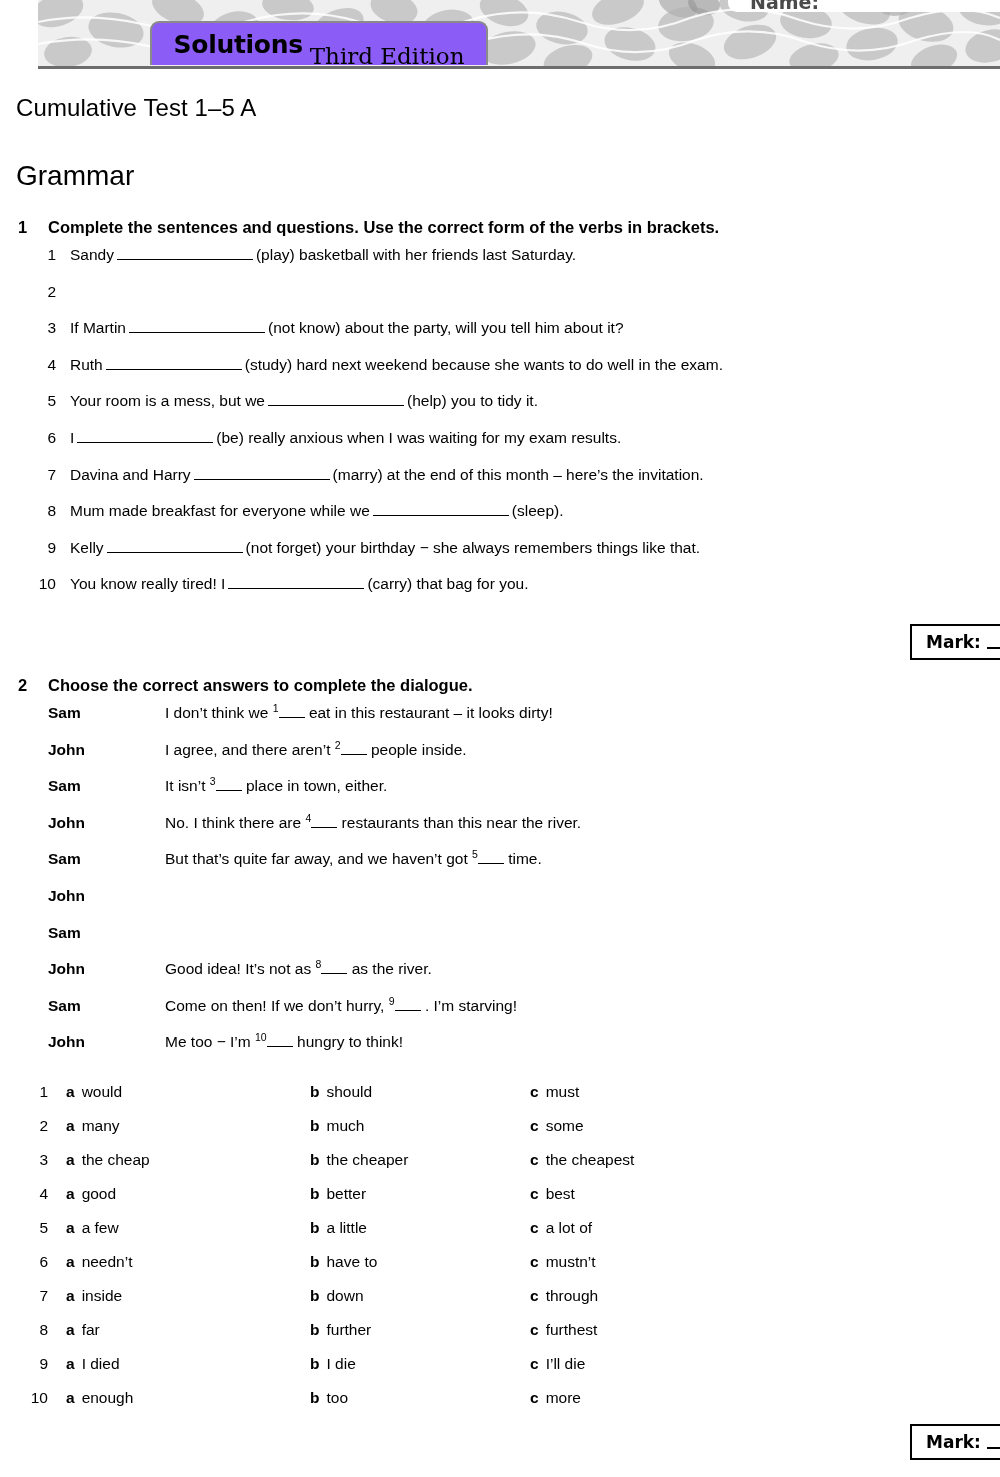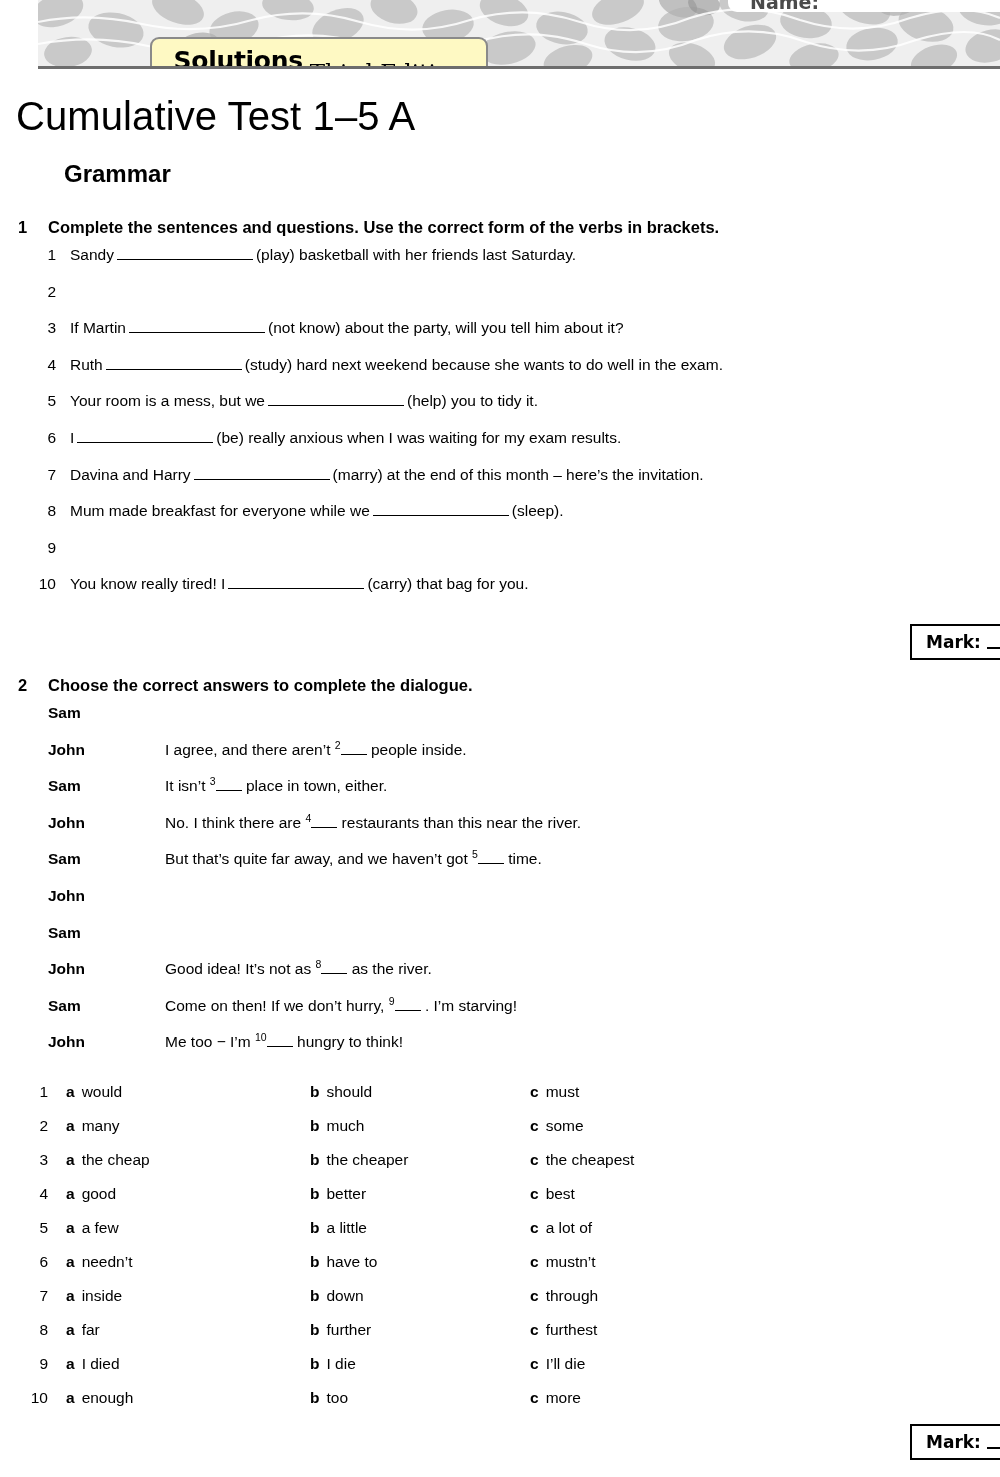--- a/index.html
+++ b/index.html
@@ -28,24 +28,24 @@
     background: #e9e9e9;
   }
   #header-pattern {
     position: absolute;
     left: 0; top: 0;
     width: 100%; height: 100%;
   }
   #logo-box {
     position: absolute;
     left: 112px;
-    top: 37px;
+    top: 21px;
     width: 338px;
     height: 44px;
-    background: #fef9c3;
+    background: #8b5cf6;
     border-top: 2px solid #8a8a8a;
     border-left: 2px solid #8a8a8a;
     border-right: 2px solid #8a8a8a;
     border-top-left-radius: 9px;
     border-top-right-radius: 9px;
     box-sizing: border-box;
     display: flex;
     align-items: center;
     justify-content: center;
     white-space: nowrap;
@@ -83,31 +83,30 @@
     font-size: 19px;
     color: #4a4a4a;
     line-height: 1;
   }
 
   
   #page-title {
     position: absolute;
     left: 16px;
     top: 94px;
-    font-size: 40px;
+    font-size: 24px;
     font-weight: normal;
     letter-spacing: 0.1px;
   }
   #section-title {
     position: absolute;
     left: 16px;
     top: 160px;
-    font-size: 24px;
-    font-weight: bold;
-    margin-left: 48px;
+    font-size: 28px;
+    font-weight: normal;
   }
 
   
   .exercise {
     position: absolute;
     left: 0;
     width: 1000px;
   }
   .ex-heading {
     position: relative;
@@ -336,40 +335,42 @@
   <div class="q-row">
     <span class="q-num">7</span>
     <span class="q-text"><span>Davina and Harry</span><span class="blank" style="width:136px"></span><span>(marry) at the end of this month – here’s the invitation.</span></span>
   </div>
   <div class="q-row">
     <span class="q-num">8</span>
     <span class="q-text"><span>Mum made breakfast for everyone while we</span><span class="blank" style="width:136px"></span><span>(sleep).</span></span>
   </div>
   <div class="q-row">
     <span class="q-num">9</span>
+    <span class="q-text"><span>Kelly</span><span class="blank" style="width:136px"></span><span>(not forget) your birthday − she always remembers things like that.</span></span>
   </div>
   <div class="q-row">
     <span class="q-num">10</span>
     <span class="q-text"><span>You know really tired! I</span><span class="blank" style="width:136px"></span><span>(carry) that bag for you.</span></span>
   </div>
 </div>
 
 <div class="mark-box" style="top:624px;">
   <span>Mark:</span>
     <span class="mark-score"></span>
 </div>
 
 <div class="exercise" id="exercise-2" style="top:676px;">
   <div class="ex-heading">
     <span class="ex-num">2</span>
     <span class="ex-title">Choose the correct answers to complete the dialogue.</span>
   </div>
 
   <div class="d-row">
     <span class="d-speaker">Sam</span>
+    <span class="d-line"><span>I don’t think we</span> <span class="sup">1</span><span class="gapline"></span> <span>eat in this restaurant – it looks dirty!</span></span>
   </div>
   <div class="d-row">
     <span class="d-speaker">John</span>
     <span class="d-line"><span>I agree, and there aren’t</span> <span class="sup">2</span><span class="gapline"></span> <span>people inside.</span></span>
   </div>
   <div class="d-row">
     <span class="d-speaker">Sam</span>
     <span class="d-line"><span>It isn’t</span> <span class="sup">3</span><span class="gapline"></span> <span>place in town, either.</span></span>
   </div>
   <div class="d-row">

